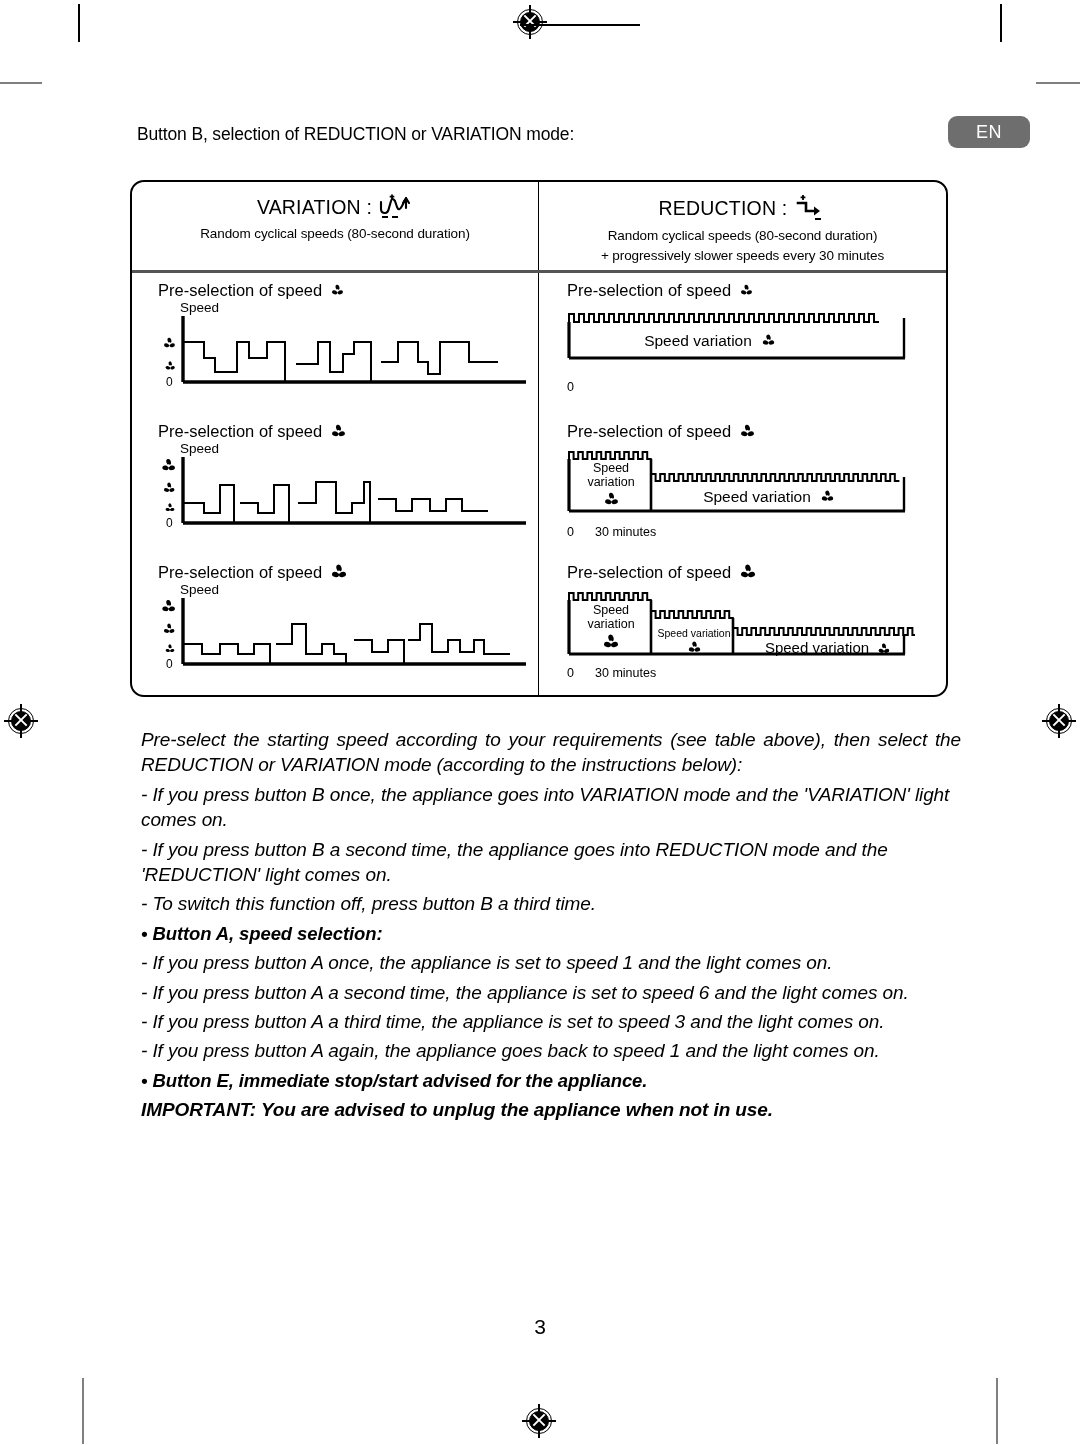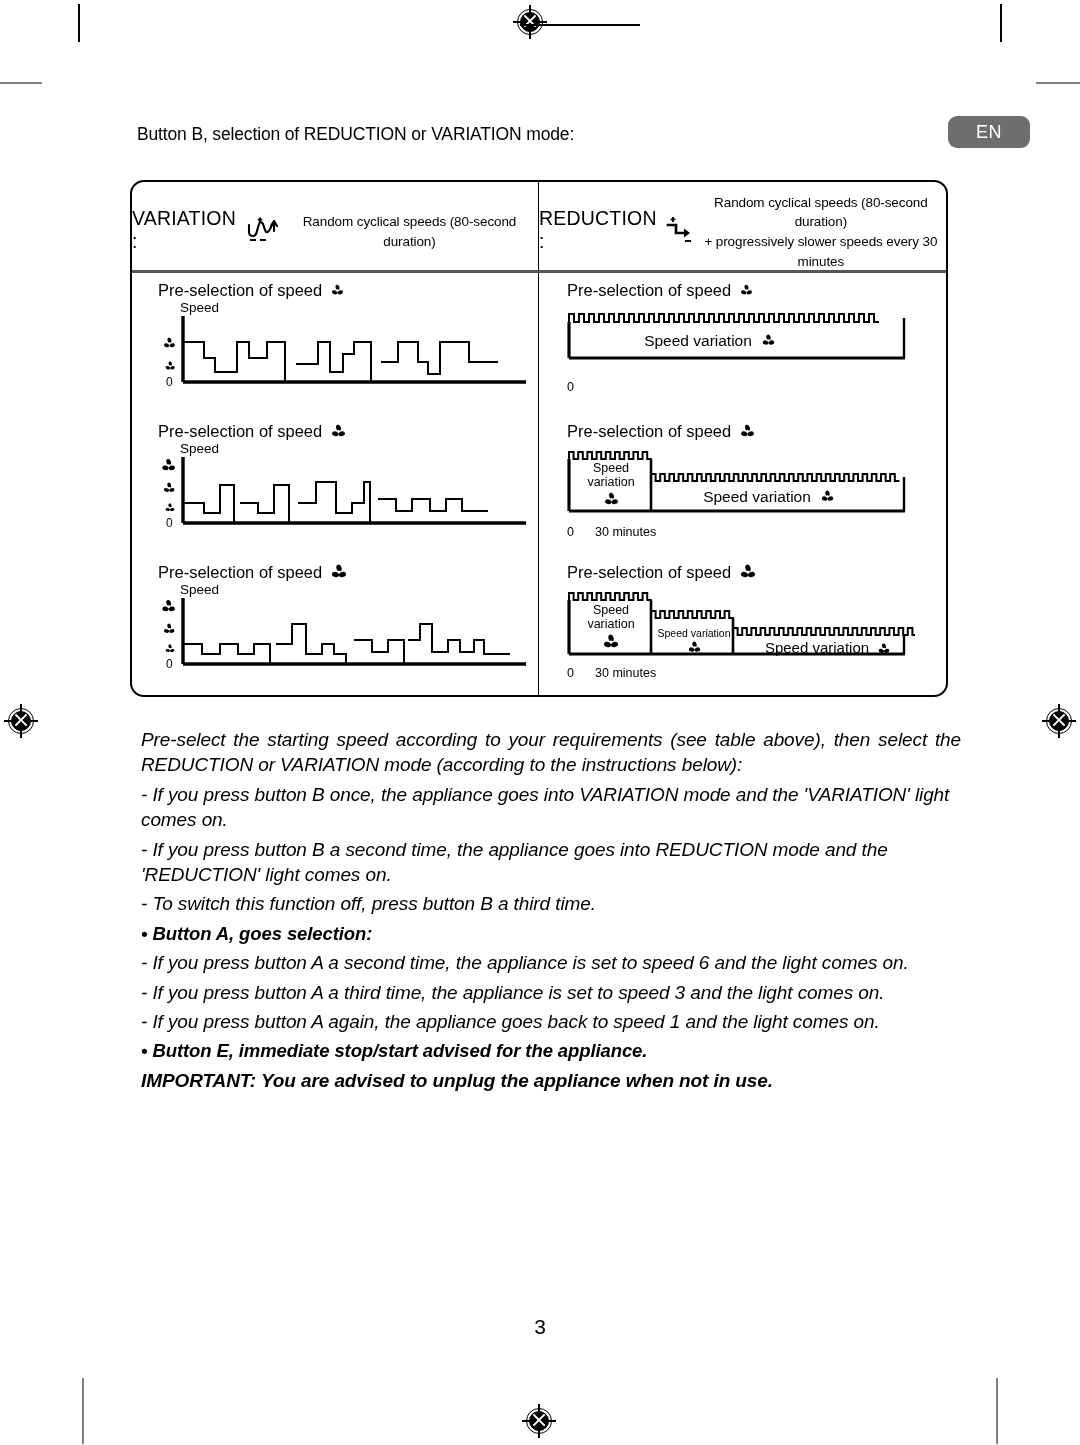--- a/index.html
+++ b/index.html
@@ -69,21 +69,21 @@
 
   
   .modetable {
     position: absolute; left: 130px; top: 180px; width: 818px; height: 517px;
     border: 2.3px solid #000; border-radius: 14px; box-sizing: border-box;
     background: #fff; overflow: hidden;
   }
   .mt-head { display: flex; height: 88px; }
   .mt-head .col {
     flex: 1 1 50%; box-sizing: border-box; padding-top: 12px;
-    display: flex; flex-direction: row; align-items: center;
+    display: flex; flex-direction: column; align-items: center;
   }
   .mt-head .col.left { border-right: 1.8px solid #000; }
   .mt-title {
     font-size: 19.5px; display: flex; align-items: center; gap: 7px;
     letter-spacing: .2px; margin-bottom: 4px;
   }
   .mt-sub { font-size: 13.5px; text-align: center; line-height: 1.45; letter-spacing: -.1px;}
   .mt-divider { height: 2.6px; background: #555; width: 100%; }
 
   .mt-body { display: flex; height: 425px; }
@@ -552,21 +552,22 @@
     </div>
   </div>
 </div>
 
 <div class="body-copy">
   <p class="justify">Pre-select the starting speed according to your requirements (see table above), then select the REDUCTION or VARIATION mode (according to the instructions below):</p>
   <p>- If you press button B once, the appliance goes into VARIATION mode and the 'VARIATION' light comes on.</p>
   <p>- If you press button B a second time, the appliance goes into REDUCTION mode and the 'REDUCTION' light comes on.</p>
   <p>- To switch this function off, press button B a third time.</p>
 
-  <p class="bullet-h blk">• Button A, goes selection:</p>
+  <p class="bullet-h blk">• Button A, speed selection:</p>
+  <p>- If you press button A once, the appliance is set to speed 1 and the light comes on.</p>
   <p class="justify">- If you press button A a second time, the appliance is set to speed 6 and the light comes on.</p>
   <p>- If you press button A a third time, the appliance is set to speed 3 and the light comes on.</p>
   <p>- If you press button A again, the appliance goes back to speed 1 and the light comes on.</p>
 
   <p class="bullet-h blk">• Button E, immediate stop/start advised for the appliance.</p>
   <p class="bold">IMPORTANT: You are advised to unplug the appliance when not in use.</p>
 </div>
 
 <div class="pagenum">3</div>
 

